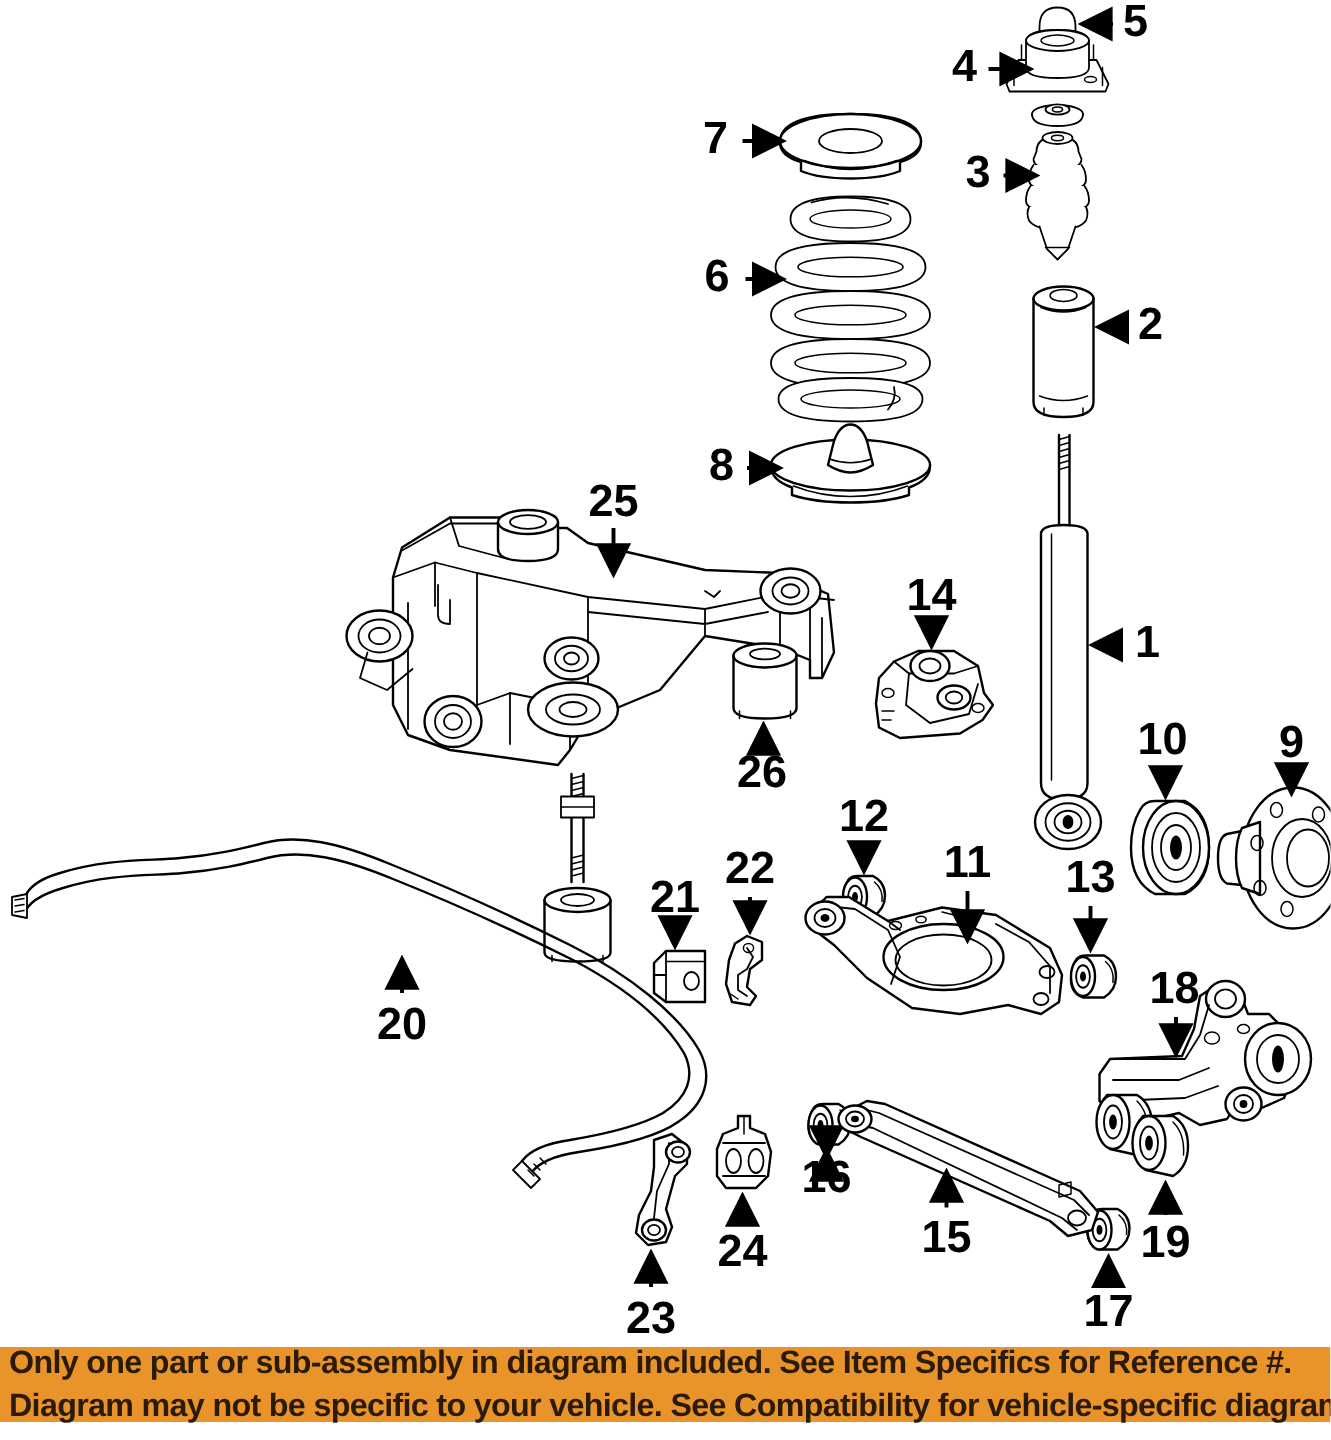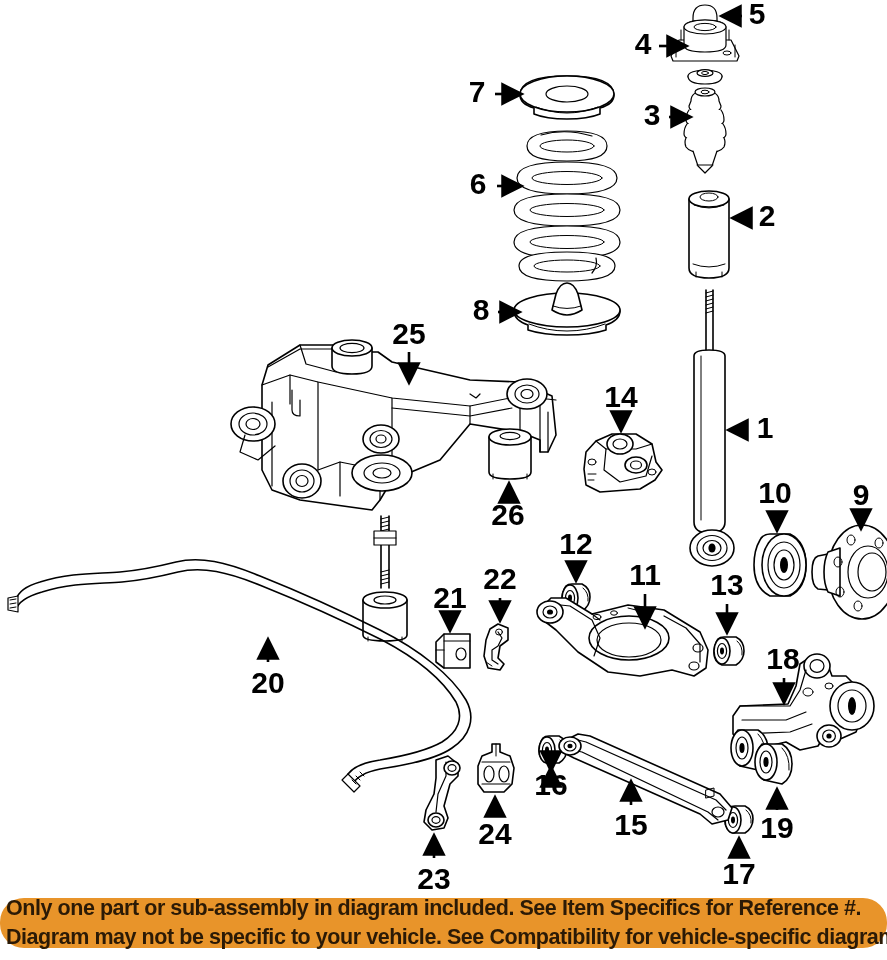--- a/index.html
+++ b/index.html
@@ -30,21 +30,20 @@
     dominant-baseline:middle;
   }
 
   
   #banner{
     position:absolute;left:0;top:898px;width:887px;height:50px;
     background:#e8942a;
     box-sizing:border-box;
     display:flex;flex-direction:column;justify-content:center;
     padding:0 6px;
-    border-radius:24px;
   }
   #banner .bl{
     color:#2b1a06;
     font-family:"Liberation Sans", sans-serif;
     font-weight:bold;
     font-size:21.5px;
     line-height:29px;
     letter-spacing:-0.45px;
     white-space:nowrap;
   }

